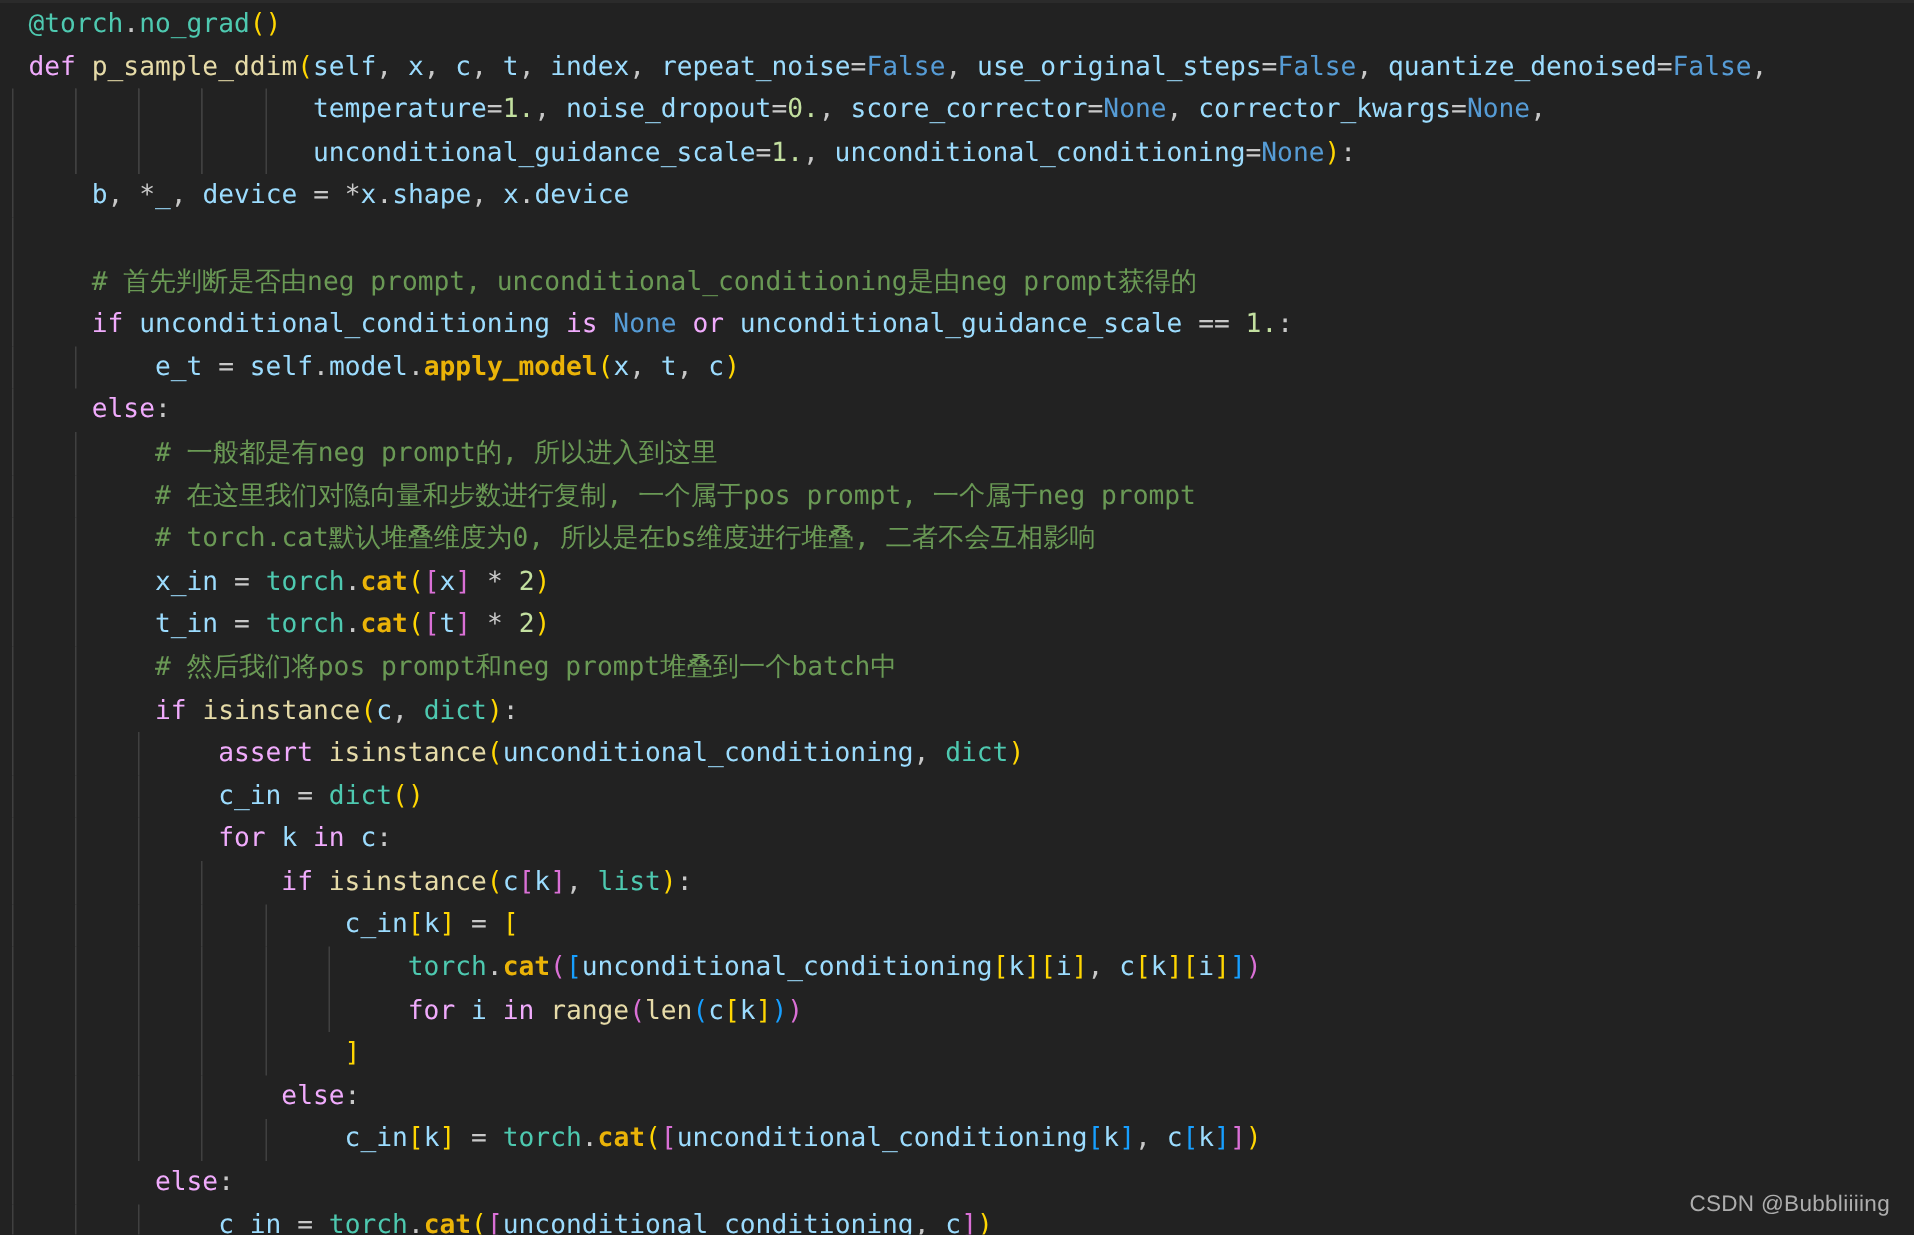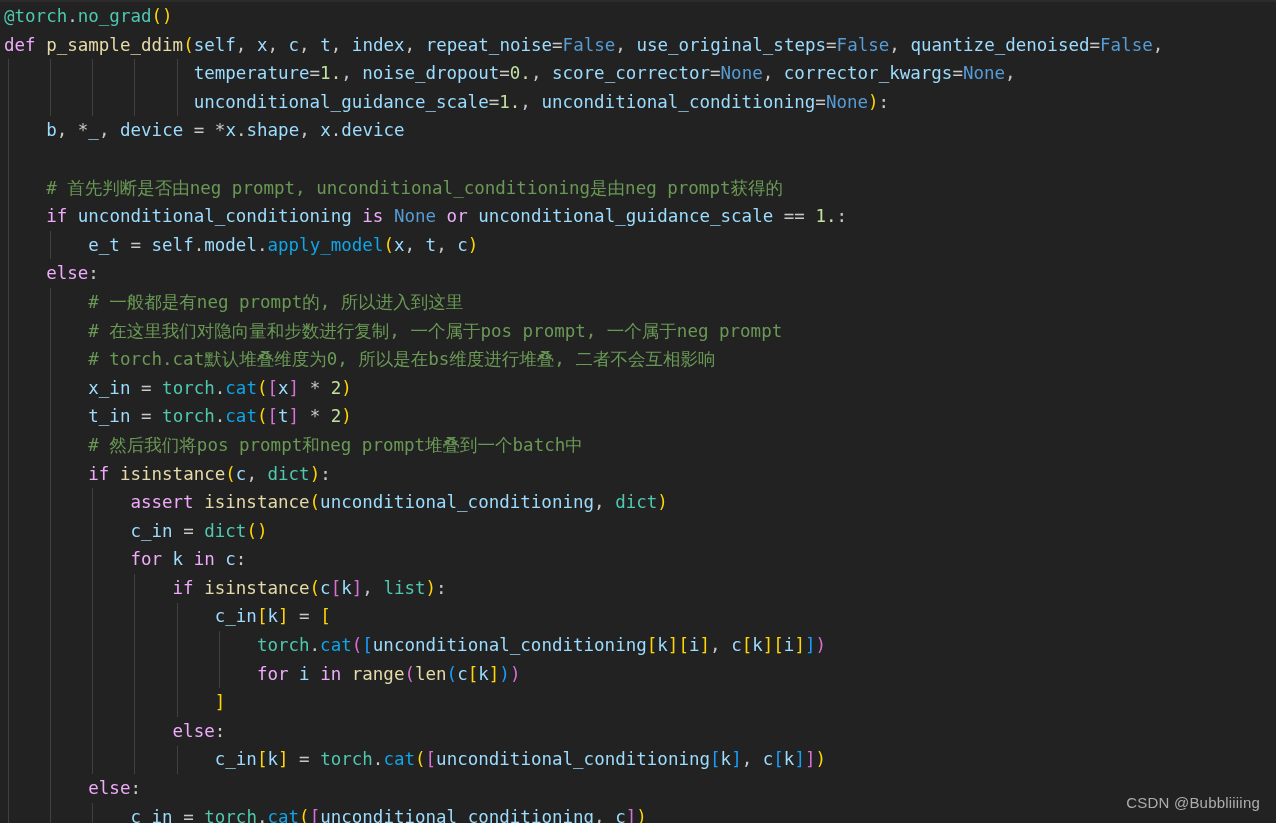--- a/index.html
+++ b/index.html
@@ -42,30 +42,30 @@
     font-family: "DejaVu Sans Mono", "Liberation Mono", monospace;
     font-size: 17.5px;
     line-height: 28.6px;
     letter-spacing: 0px;
     white-space: pre;
     color: #c8c8c8;
     -webkit-font-smoothing: antialiased;
   }
   .line {
     height: 28.6px;
-    padding-left: 4px;
+    padding-left: 19px;
     white-space: pre;
   }
 
   
   .kw      { color: #f0abfc; }   
   .kw2     { color: #569cd6; }   
   .fn      { color: #e6dba8; }   
   .builtin { color: #4ec9b0; }   
-  .meth    { color: #0ea5e9; }   
+  .meth    { color: #eab308; font-weight: bold; }   
   .var     { color: #9cdcfe; }   
   .num     { color: #c3e0a0; }   
   .cmt     { color: #6a9955; }   
   .op      { color: #c8c8c8; }   
   .dec     { color: #4ec9b0; }   
   .b1      { color: #ffd602; }   
   .b2      { color: #da70d6; }   
   .b3      { color: #179fff; }   
 
   #watermark {

